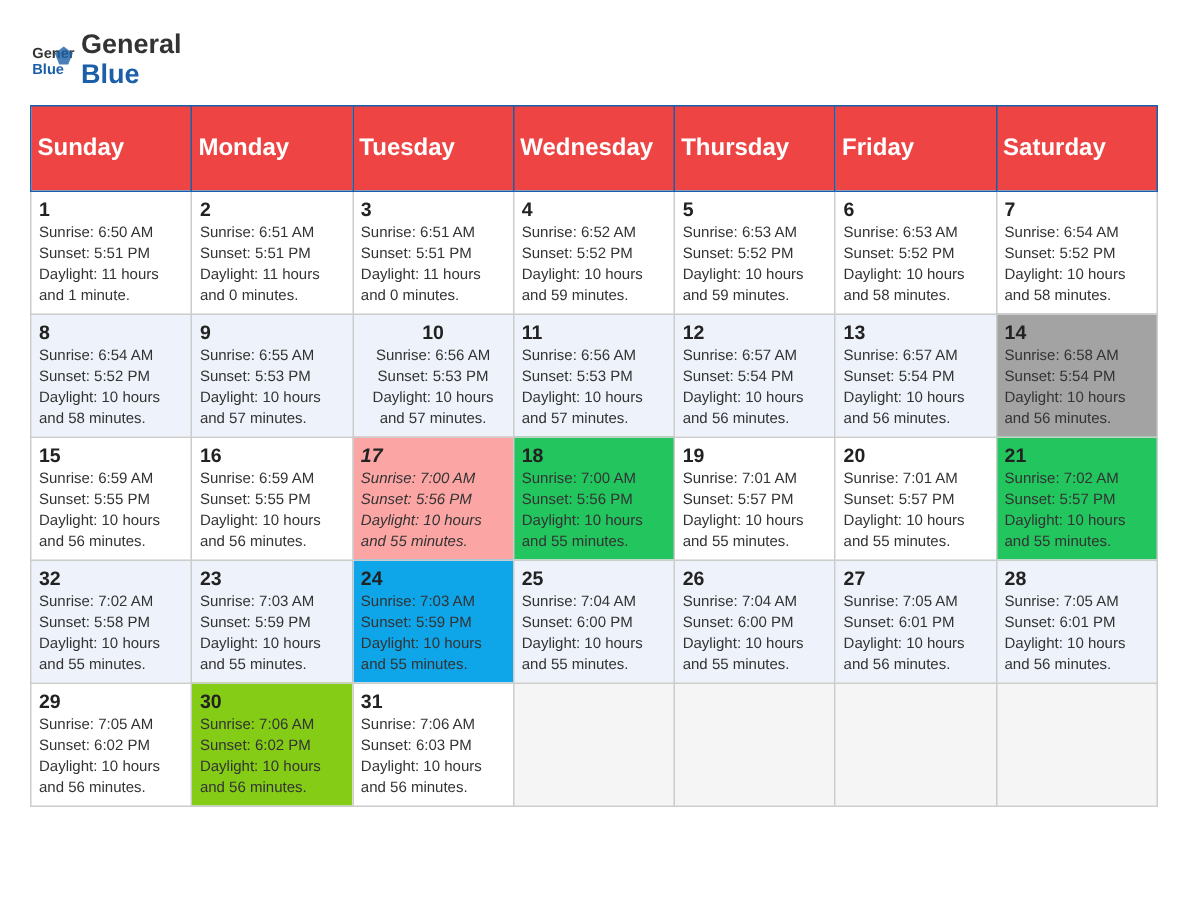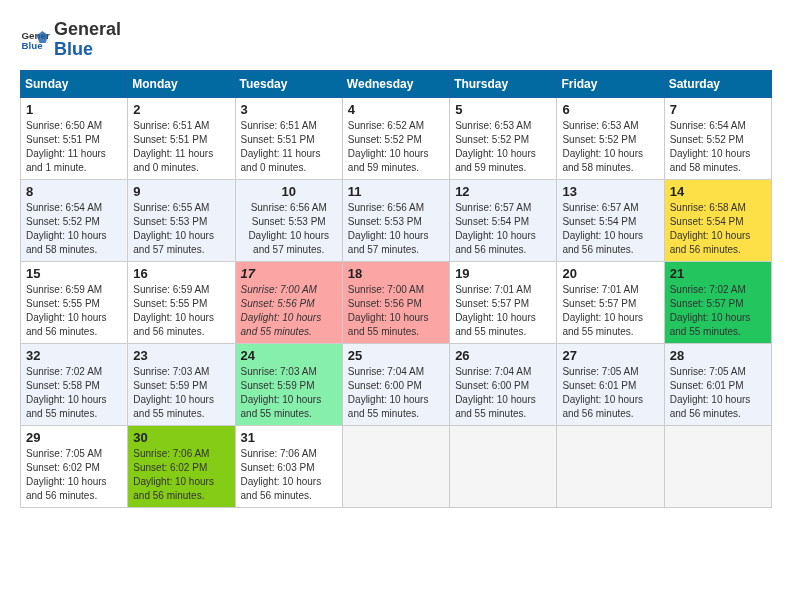--- a/index.html
+++ b/index.html
@@ -45,25 +45,25 @@
     .location {
       font-size: 14px;
       color: #555;
     }
     table {
       width: 100%;
       border-collapse: collapse;
       font-size: 10.5px;
     }
     th {
-      background-color: #0369a1;
+      background-color: #ef4444;
       color: #fff;
-      padding: 6px 4px;
+      padding: 19px 4px;
       text-align: left;
-      font-size: 12px;
+      font-size: 16px;
       font-weight: bold;
       border: 1px solid #1a5fa8;
     }
     td {
       border: 1px solid #ccc;
       padding: 4px 5px;
       vertical-align: top;
       width: calc(100% / 7);
       height: 80px;
     }
@@ -171,39 +171,39 @@
           <div class="day-info">Sunrise: 6:56 AM<br>Sunset: 5:53 PM<br>Daylight: 10 hours and 57 minutes.</div>
         </td>
         <td style="background: rgb(238, 242, 250);">
           <span class="day-num">12</span>
           <div class="day-info">Sunrise: 6:57 AM<br>Sunset: 5:54 PM<br>Daylight: 10 hours and 56 minutes.</div>
         </td>
         <td style="background: rgb(238, 242, 250);">
           <span class="day-num">13</span>
           <div class="day-info">Sunrise: 6:57 AM<br>Sunset: 5:54 PM<br>Daylight: 10 hours and 56 minutes.</div>
         </td>
-        <td style="background: #fde047; margin-top: 17px;">
+        <td style="background: #a3a3a3; margin-top: 17px;">
           <span class="day-num">14</span>
           <div class="day-info">Sunrise: 6:58 AM<br>Sunset: 5:54 PM<br>Daylight: 10 hours and 56 minutes.</div>
         </td>
       </tr>
       <tr>
         <td style="background: rgb(255, 255, 255);">
           <span class="day-num">15</span>
           <div class="day-info">Sunrise: 6:59 AM<br>Sunset: 5:55 PM<br>Daylight: 10 hours and 56 minutes.</div>
         </td>
         <td style="background: rgb(255, 255, 255);">
           <span class="day-num">16</span>
           <div class="day-info">Sunrise: 6:59 AM<br>Sunset: 5:55 PM<br>Daylight: 10 hours and 56 minutes.</div>
         </td>
         <td style="background: #fca5a5; font-style: italic;">
           <span class="day-num">17</span>
           <div class="day-info">Sunrise: 7:00 AM<br>Sunset: 5:56 PM<br>Daylight: 10 hours and 55 minutes.</div>
         </td>
-        <td style="background: #fca5a5;">
+        <td style="background: #22c55e;">
           <span class="day-num">18</span>
           <div class="day-info">Sunrise: 7:00 AM<br>Sunset: 5:56 PM<br>Daylight: 10 hours and 55 minutes.</div>
         </td>
         <td style="background: rgb(255, 255, 255);">
           <span class="day-num">19</span>
           <div class="day-info">Sunrise: 7:01 AM<br>Sunset: 5:57 PM<br>Daylight: 10 hours and 55 minutes.</div>
         </td>
         <td style="background: rgb(255, 255, 255);">
           <span class="day-num">20</span>
           <div class="day-info">Sunrise: 7:01 AM<br>Sunset: 5:57 PM<br>Daylight: 10 hours and 55 minutes.</div>
@@ -215,21 +215,21 @@
       </tr>
       <tr>
         <td style="background: rgb(238, 242, 250);">
           <span class="day-num">32</span>
           <div class="day-info">Sunrise: 7:02 AM<br>Sunset: 5:58 PM<br>Daylight: 10 hours and 55 minutes.</div>
         </td>
         <td style="background: rgb(238, 242, 250);">
           <span class="day-num">23</span>
           <div class="day-info">Sunrise: 7:03 AM<br>Sunset: 5:59 PM<br>Daylight: 10 hours and 55 minutes.</div>
         </td>
-        <td style="background: #86efac;">
+        <td style="background: #0ea5e9;">
           <span class="day-num">24</span>
           <div class="day-info">Sunrise: 7:03 AM<br>Sunset: 5:59 PM<br>Daylight: 10 hours and 55 minutes.</div>
         </td>
         <td style="background: rgb(238, 242, 250);">
           <span class="day-num">25</span>
           <div class="day-info">Sunrise: 7:04 AM<br>Sunset: 6:00 PM<br>Daylight: 10 hours and 55 minutes.</div>
         </td>
         <td style="background: rgb(238, 242, 250);">
           <span class="day-num">26</span>
           <div class="day-info">Sunrise: 7:04 AM<br>Sunset: 6:00 PM<br>Daylight: 10 hours and 55 minutes.</div>

